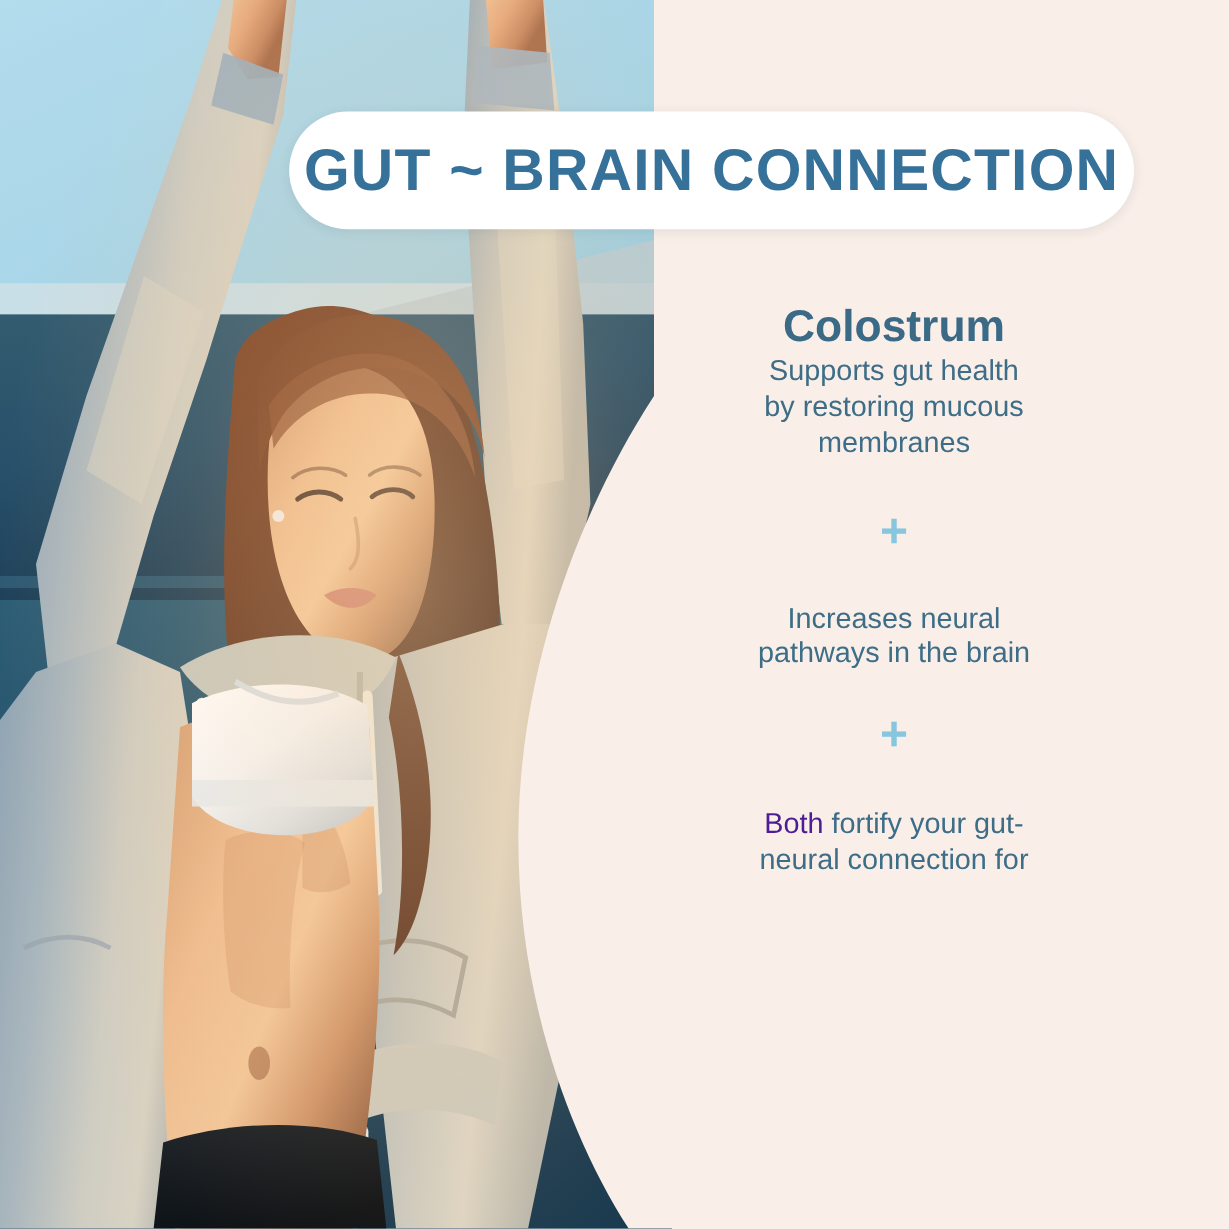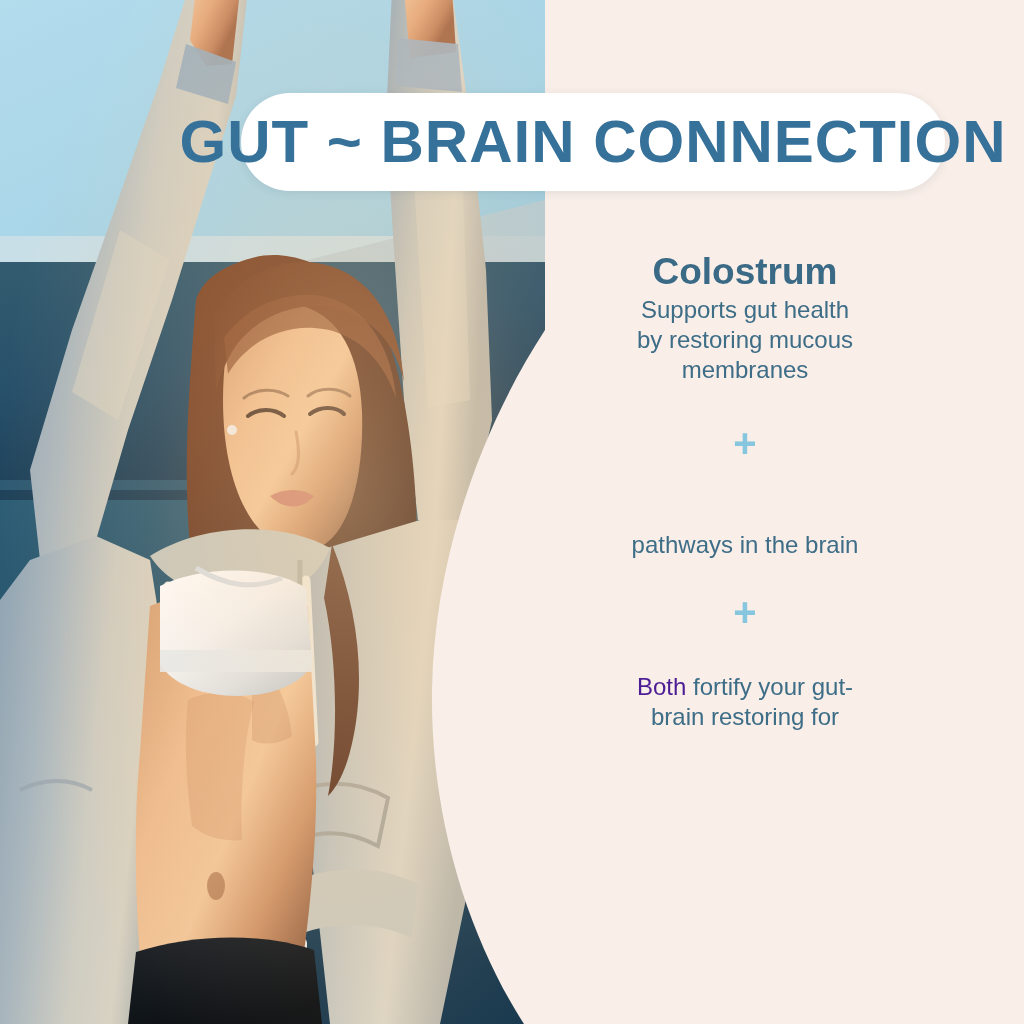--- a/index.html
+++ b/index.html
@@ -49,21 +49,21 @@
     height: 98px;
     background: #ffffff;
     border-radius: 49px;
     display: flex;
     align-items: center;
     justify-content: center;
     box-shadow: 0 2px 10px rgba(40,70,90,0.10);
   }
   #title-text {
     color: #36719a;
-    font-size: 60px;
+    font-size: 49px;
     font-weight: bold;
     letter-spacing: 1.0px;
     white-space: nowrap;
     line-height: 1;
     font-family: "Liberation Sans", sans-serif;
   }
 
   
   #content {
     position: absolute;
@@ -278,33 +278,33 @@
     </div>
 
     <div class="sp-a"></div>
 
     <p class="plus-sep">+</p>
 
     <div class="sp-b"></div>
 
     <div class="block">
       <p class="block-body">
-        <br>
+        <span>Increases neural</span><br>
         <span>pathways in the brain</span>
       </p>
     </div>
 
     <div class="sp-c"></div>
 
     <p class="plus-sep">+</p>
 
     <div class="sp-d"></div>
 
     <div class="block">
       <p class="block-body">
         <span class="lead">Both</span><span> fortify your gut-</span><br>
-        <span>brain restoring for</span><br>
+        <span>neural connection for</span><br>
       </p>
     </div>
 
   </div>
 
 </div>
 
 </body></html>

